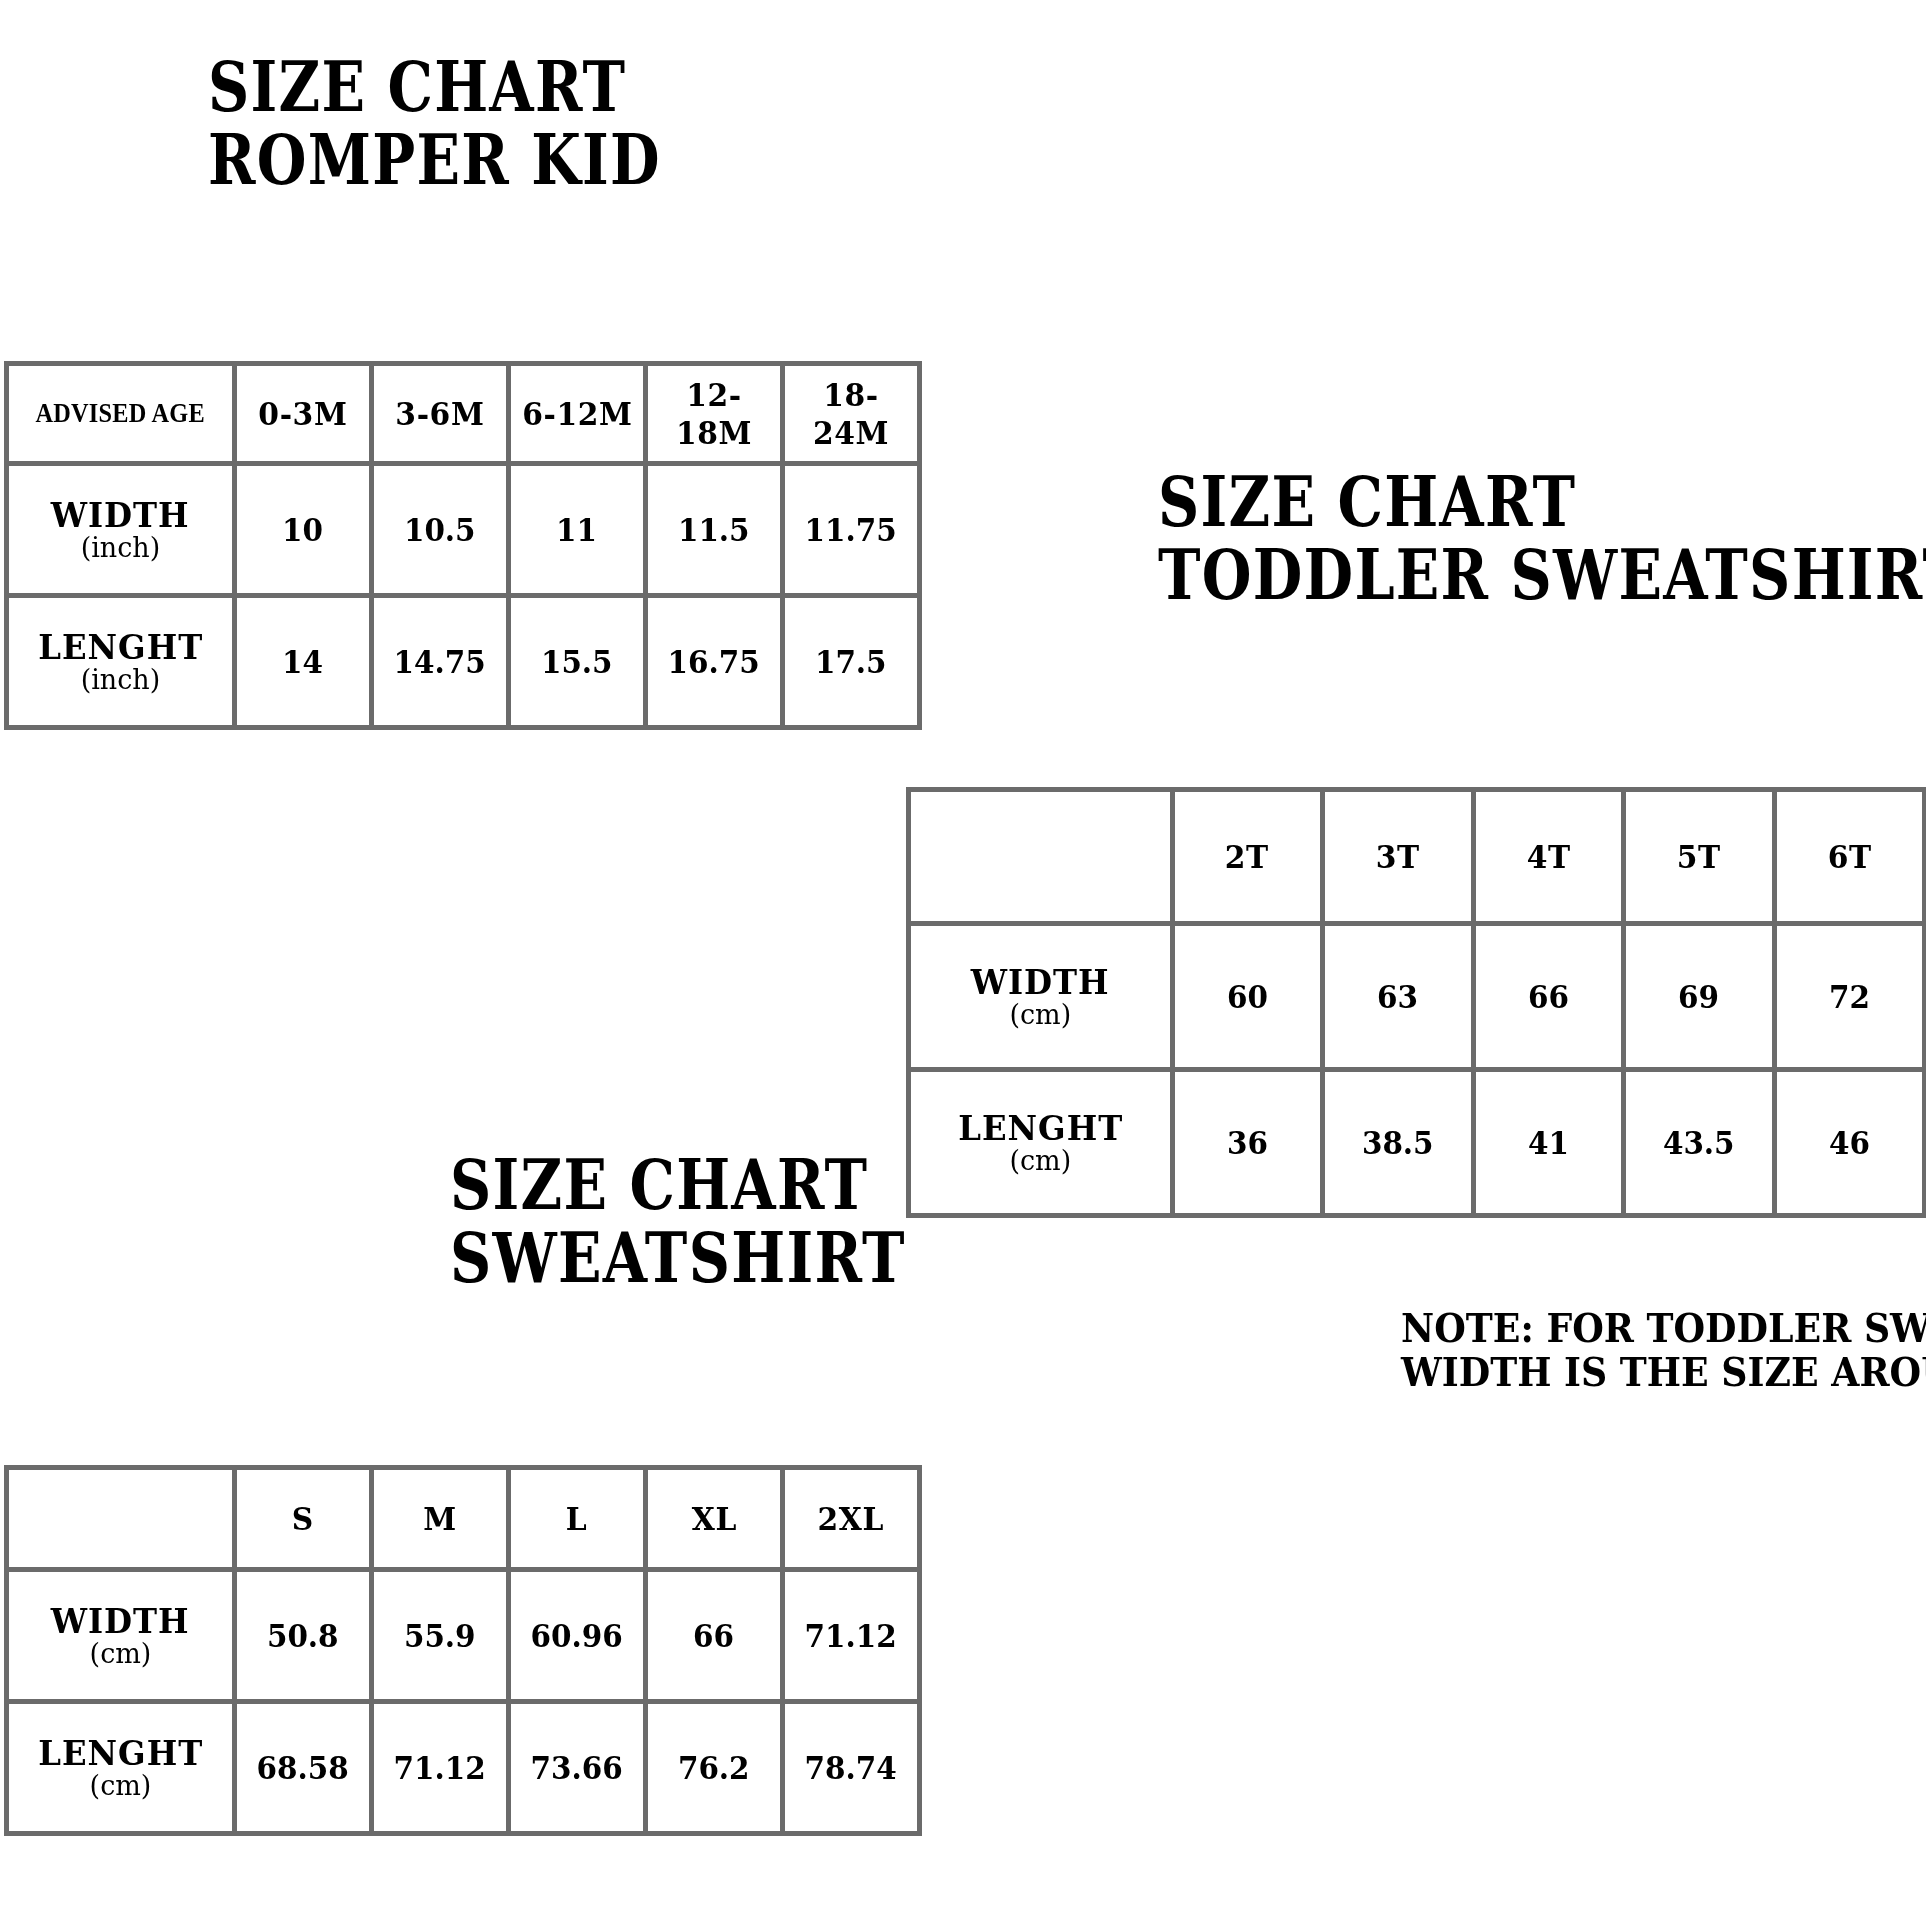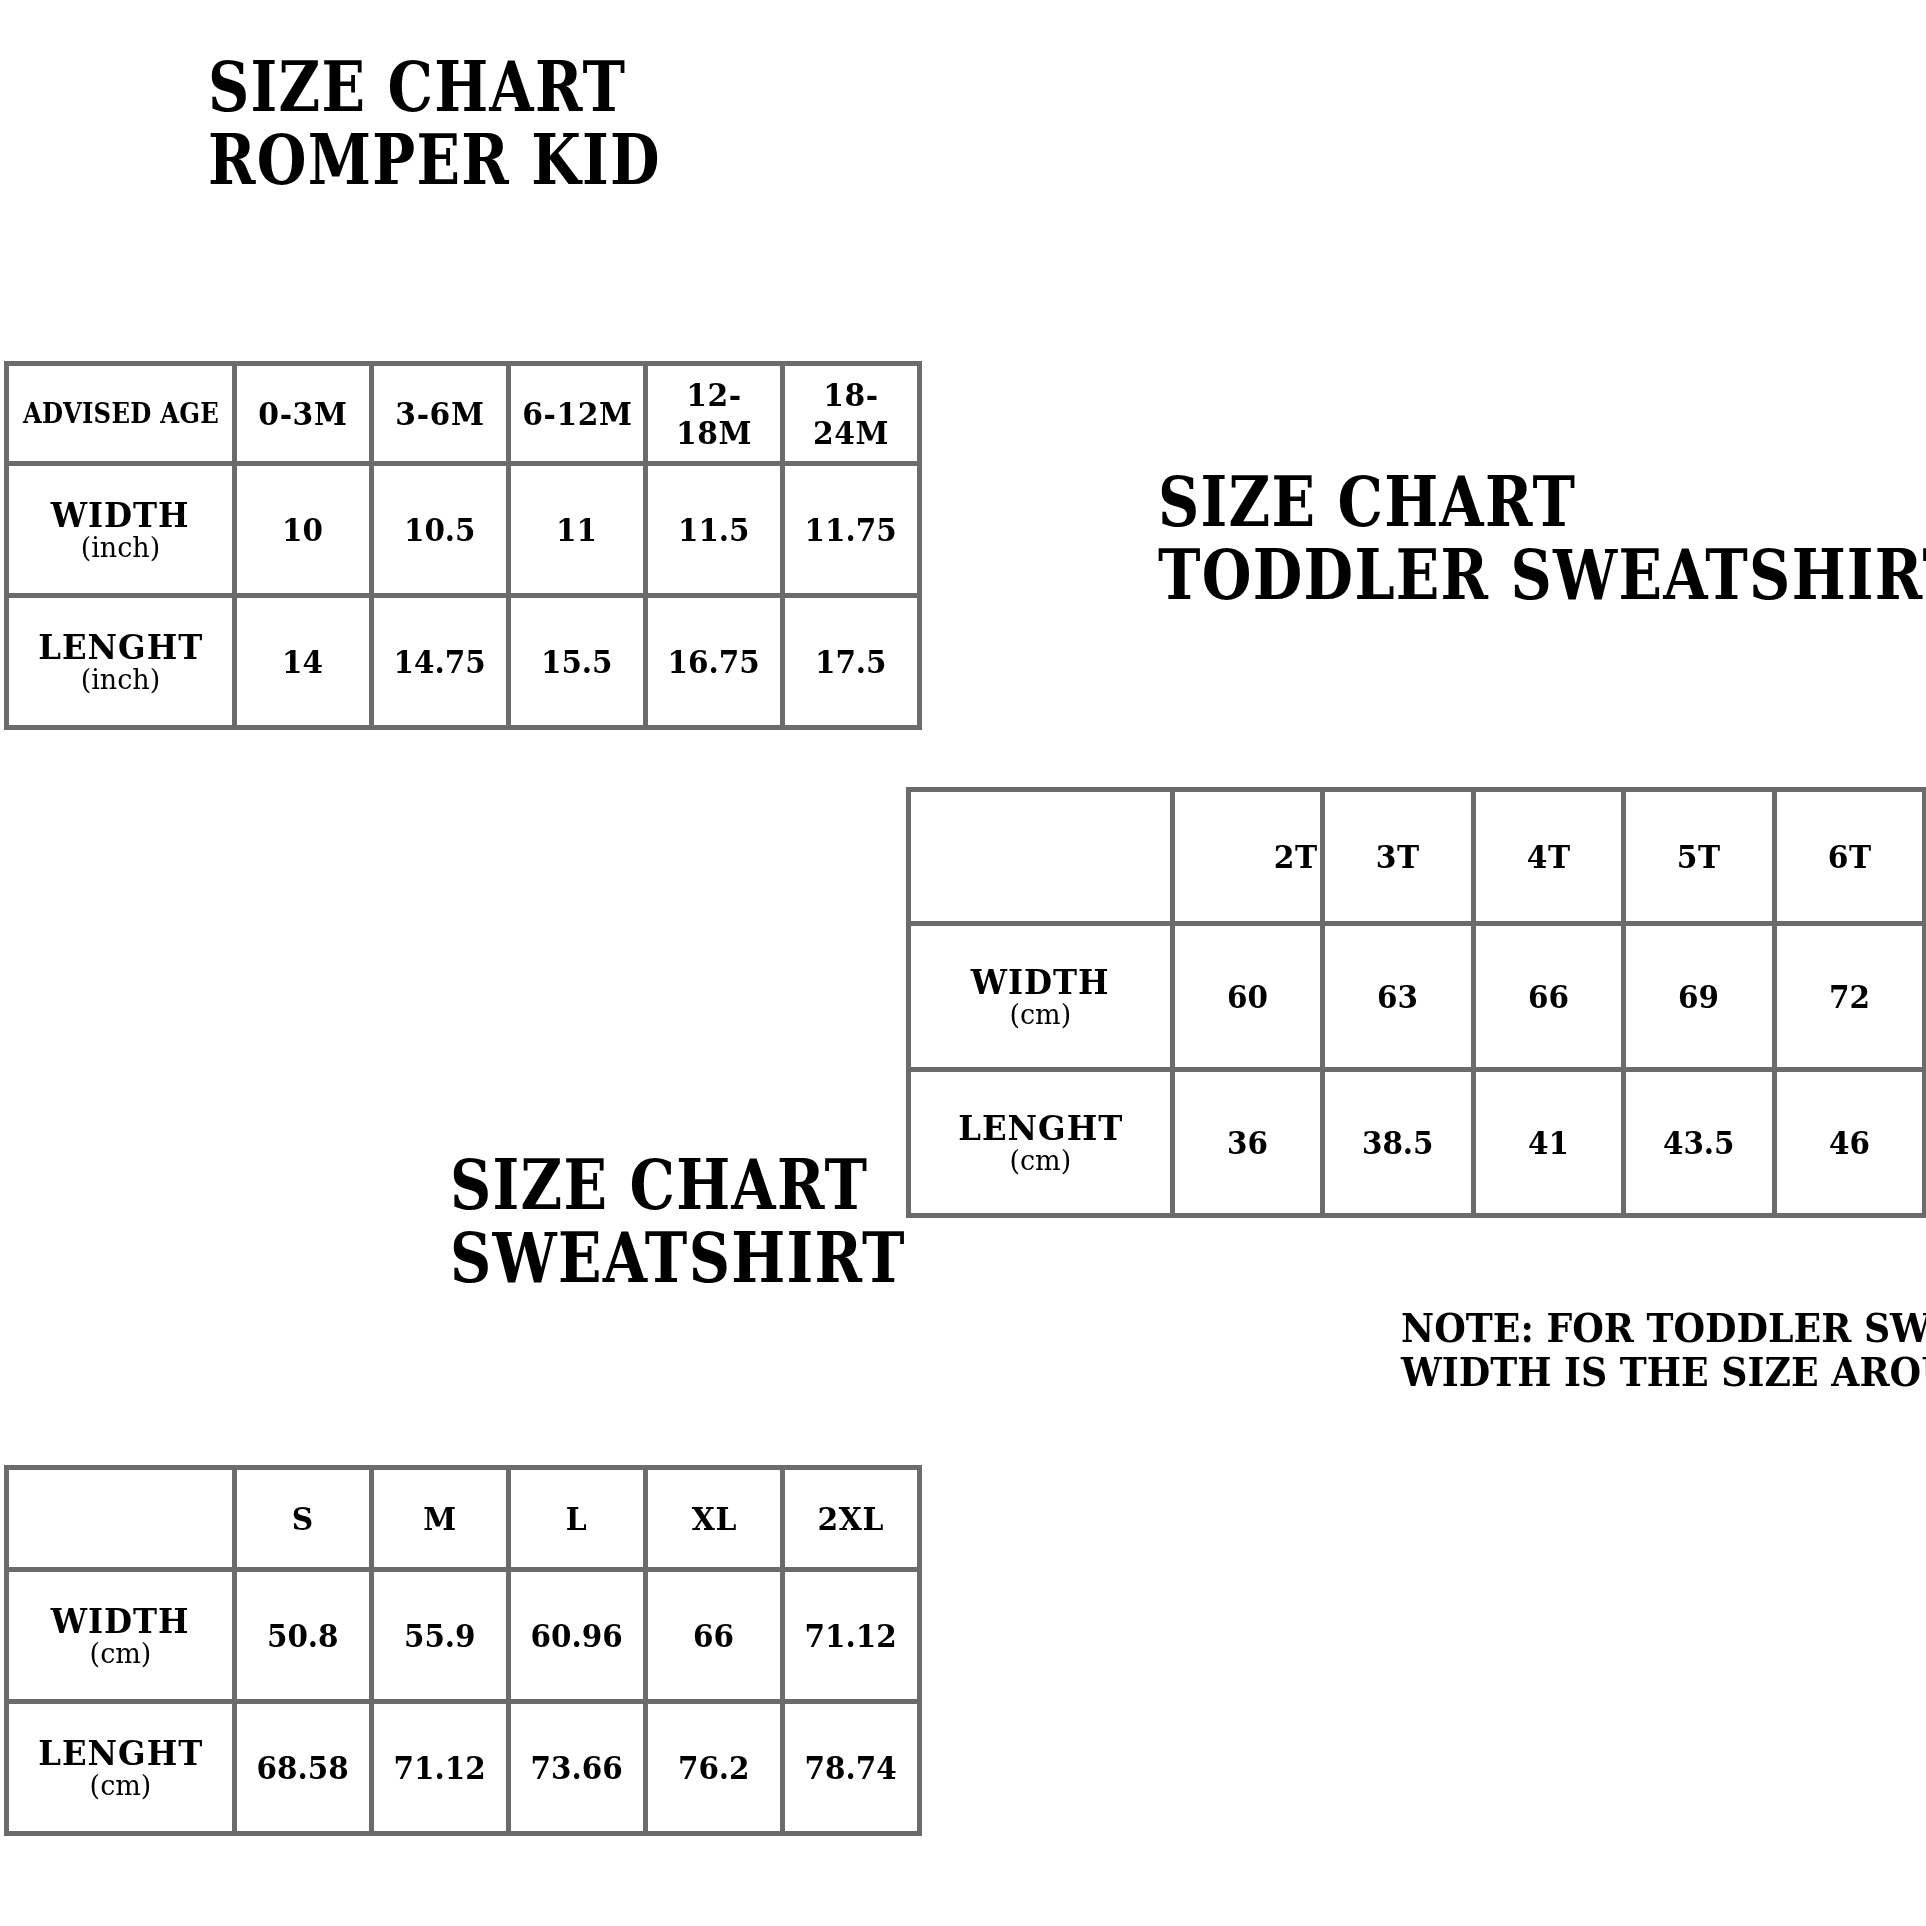--- a/index.html
+++ b/index.html
@@ -119,21 +119,21 @@
   <div class="chart-title" style="font-size:69px;">
     <span class="line">SIZE CHART</span>
     <span class="line">ROMPER KID</span>
   </div>
 </div>
 
 <div class="block" style="left:4px; top:361px;">
   <table class="size-table">
     <tbody>
         <tr>
-      <td style="width:223px; height:95px;">
+      <td style="width:223px; height:95px;font-family:Liberation Serif, serif;">
         <span class="hdr-sm" style="display:inline-block;">ADVISED AGE</span>
       </td>
       <td style="width:132px;"><span class="hdr" style="display:inline-block;">0-3M</span></td>
       <td style="width:132px;"><span class="hdr" style="display:inline-block;">3-6M</span></td>
       <td style="width:132px;"><span class="hdr" style="display:inline-block;">6-12M</span></td>
       <td style="width:132px;"><span class="hdr" style="display:inline-block;">12-18M</span></td>
       <td style="width:132px;"><span class="hdr" style="display:inline-block;">18-24M</span></td>
     </tr>
     <tr>
       <td style="height:127px;">
@@ -172,21 +172,21 @@
   </div>
 </div>
 
 <div class="block" style="left:906px; top:787px;">
   <table class="size-table">
     <tbody>
         <tr>
       <td style="width:262px; height:129px;">
         <span class="hdr-sm" style="display:inline-block;"></span>
       </td>
-      <td style="width:149px;text-align:right;"><span class="hdr" style="display:inline-block;">2T</span></td>
+      <td style="width:149px;"><span class="hdr" style="display:inline-block;">2T</span></td>
       <td style="width:149px;"><span class="hdr" style="display:inline-block;">3T</span></td>
       <td style="width:149px;"><span class="hdr" style="display:inline-block;">4T</span></td>
       <td style="width:149px;"><span class="hdr" style="display:inline-block;">5T</span></td>
       <td style="width:149px;"><span class="hdr" style="display:inline-block;">6T</span></td>
     </tr>
     <tr>
       <td style="height:141px;">
         <span class="lbl" style="display:inline-block;">
           <span class="big">WIDTH</span>
           <span class="unit">(cm)</span>

